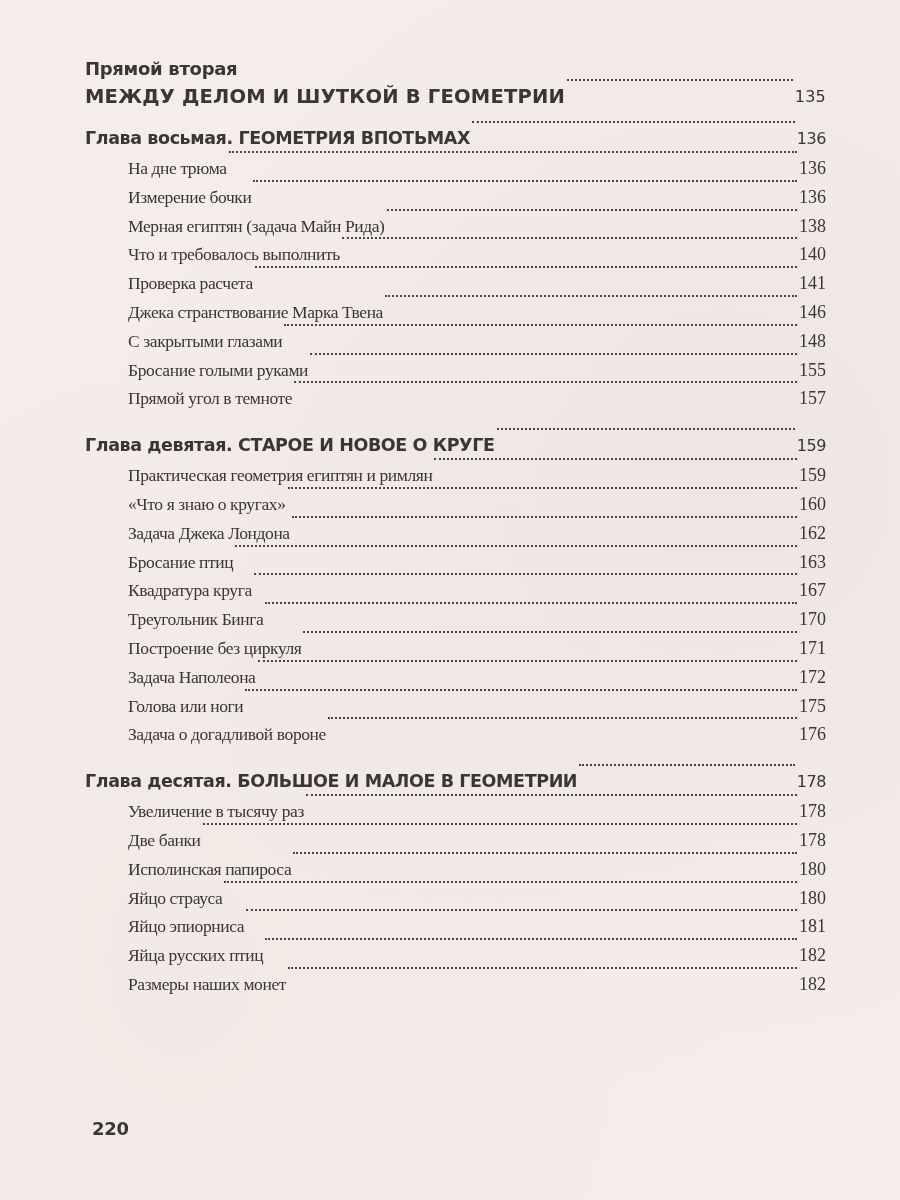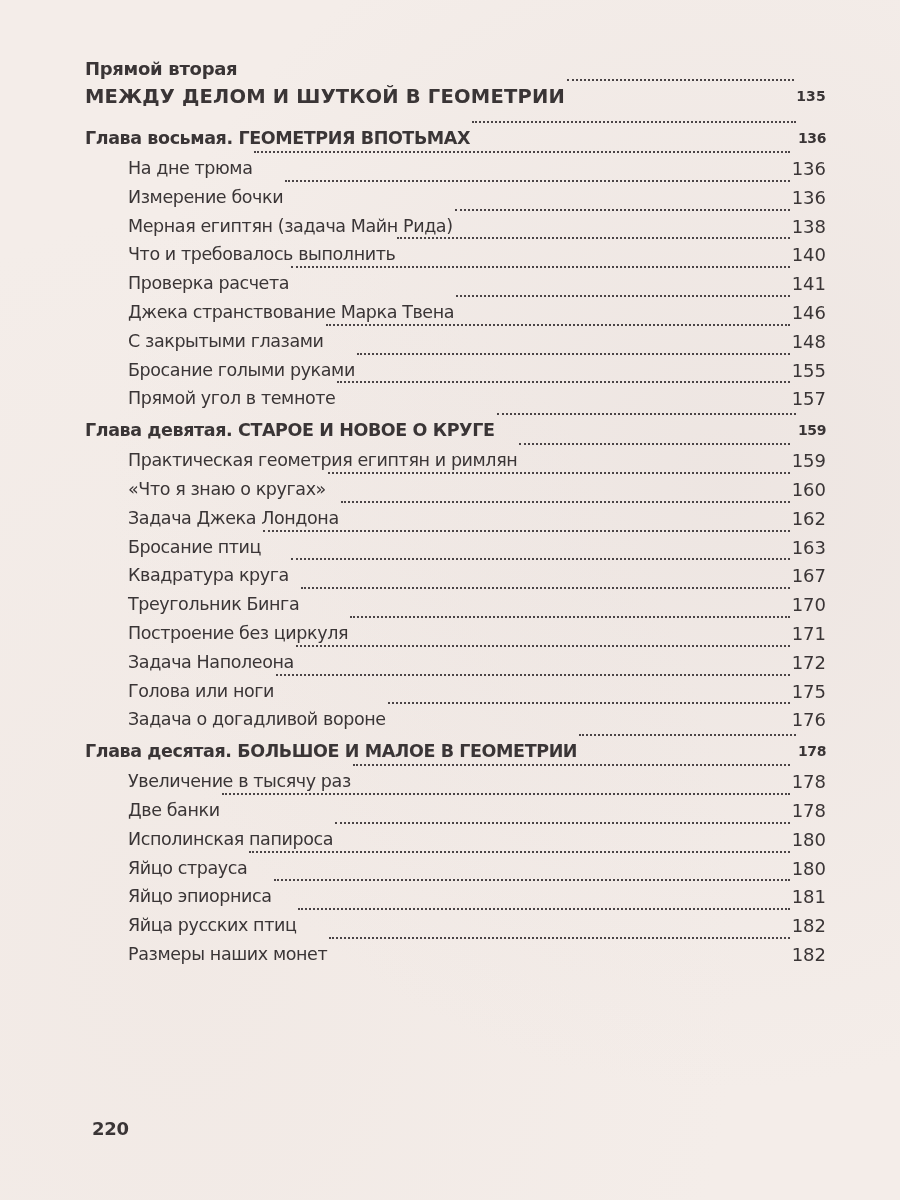--- a/index.html
+++ b/index.html
@@ -27,24 +27,24 @@
     height: 29px; line-height: 29px;
   }
   .row .title { flex: 0 0 auto; }
   .row .leader {
     flex: 1 1 auto; overflow: hidden; margin: 0 2px;
     border-bottom: 2px dotted #4a4446; height: 0; position: relative; top: -3px;
   }
   .row .page-num { flex: 0 0 auto; text-align: right; }
   .row.part { font-weight: bold; font-size: 19.5px; letter-spacing: 0.2px; height: 30px; margin-bottom: 6px; }
   .row.chapter { font-weight: bold; font-size: 17.5px; letter-spacing: -0.4px; height: 30px; }
-  .row.chapter .page-num, .row.part .page-num { font-weight: bold; font-size: 14px; }
-  .row.section { font-size: 17.5px; padding-left: 43px; letter-spacing: -0.4px; height: 28.8px; }
+  .row.chapter .page-num, .row.part .page-num { font-weight: normal; font-size: 16px; }
+  .row.section { font-size: 17.5px; padding-left: 43px; letter-spacing: -0.4px; height: 28.8px; font-family: Liberation Serif, serif; }
   .row.section .page-num { font-size: 18px; letter-spacing: 0; }
-  .chapter-block { margin-top: 3px; }
+  .chapter-block { margin-top: 18px; }
   .chapter-block.first { margin-top: 12px; }
   .folio {
     position: absolute; left: 92px; top: 1118px;
     font-weight: bold; font-size: 18px; letter-spacing: -0.3px;
   }
 </style>
 </head>
 <body>
 
 <div class="page">

